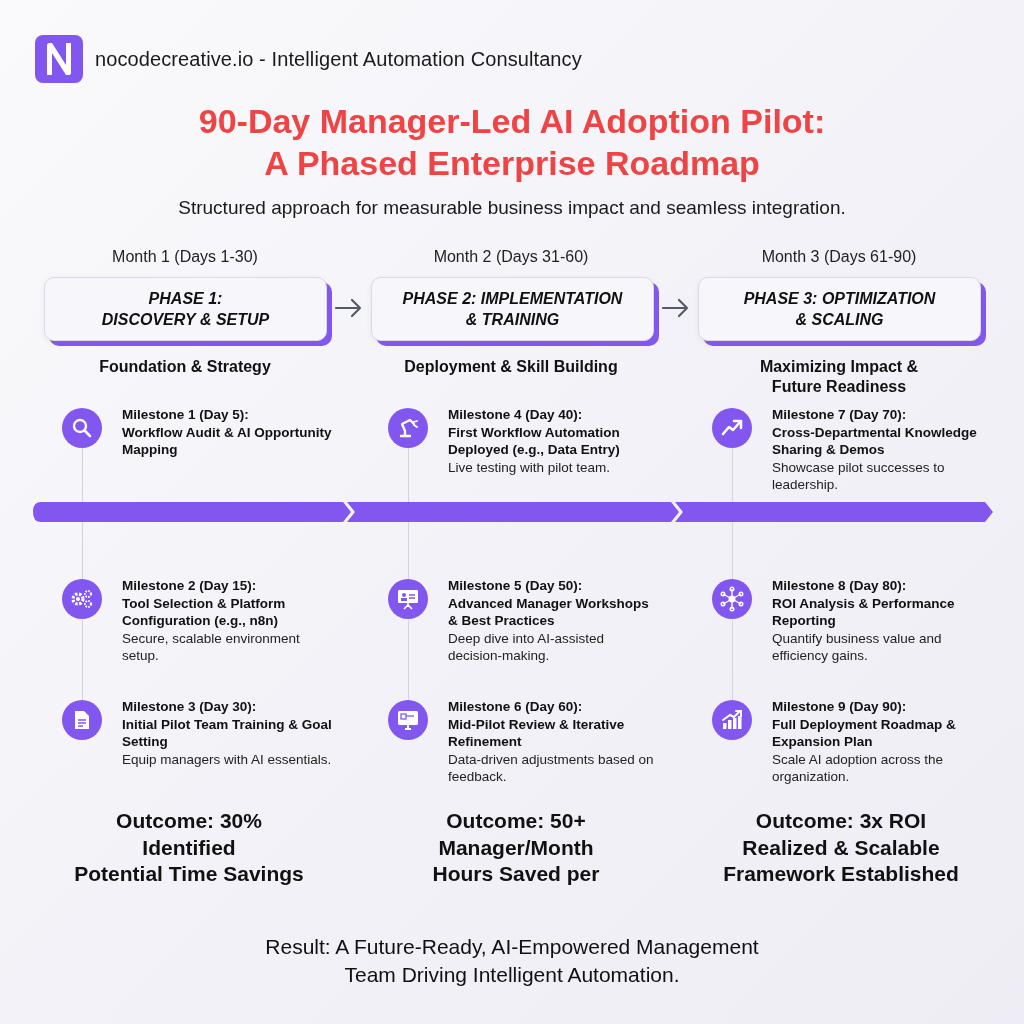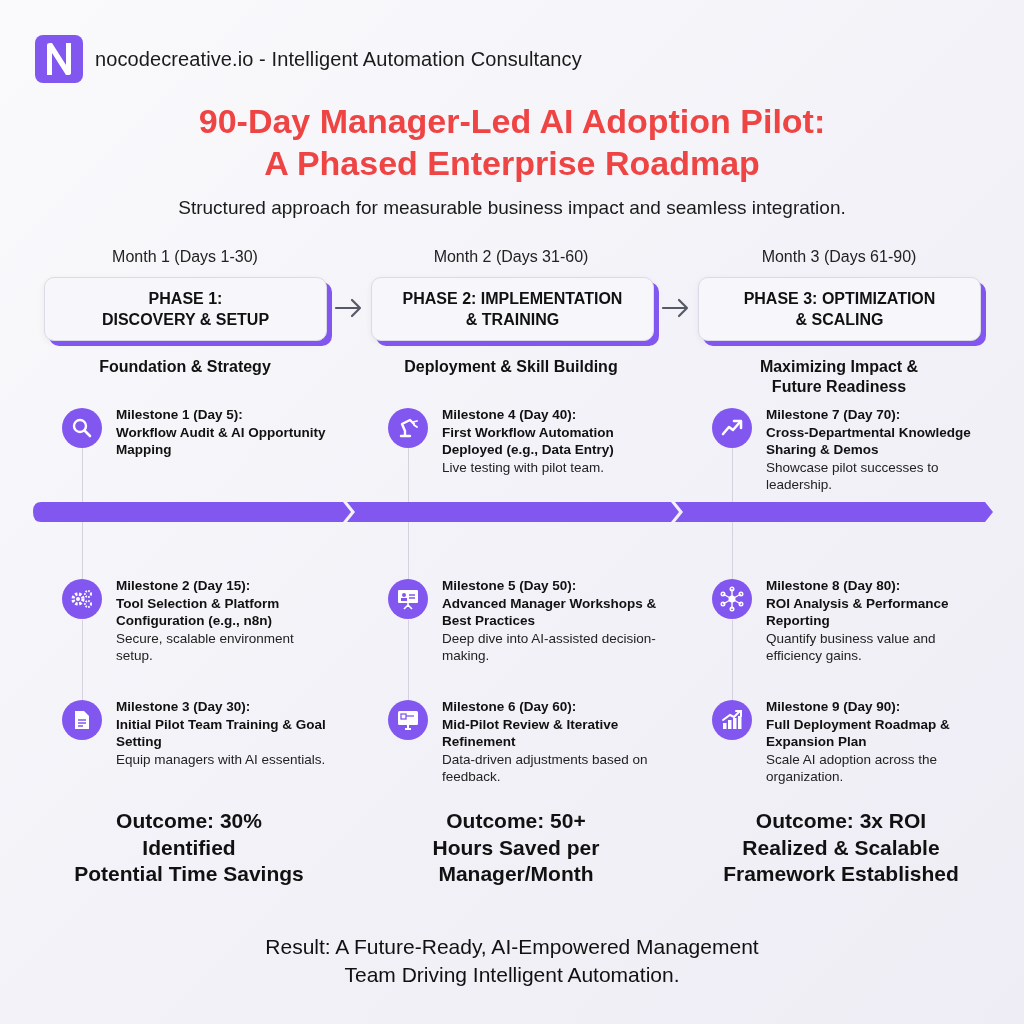--- a/index.html
+++ b/index.html
@@ -15,27 +15,27 @@
   .brand-text { font-size: 20px; color: #1a1a1a; letter-spacing: 0.1px; }
   .title { position: absolute; left: 0; right: 0; top: 100px; text-align: center; font-size: 34px; font-weight: 700; line-height: 42px; color: #ef4444; }
   .subtitle { position: absolute; left: 0; right: 0; top: 197px; text-align: center; font-size: 19px; color: #1a1a1a; }
 
   .month { position: absolute; top: 248px; width: 290px; text-align: center; font-size: 16px; color: #222; }
   .phase-box {
     position: absolute; top: 277px; width: 283px; height: 64px;
     background: #f7f6fb; border: 1px solid #dcdae6; border-radius: 10px;
     box-shadow: 5px 5px 0 #8257f0, 0 2px 6px rgba(0,0,0,0.06);
     display: flex; align-items: center; justify-content: center; text-align: center;
-    font-weight: 700; font-size: 16px; line-height: 21px; color: #111;
+    font-weight: 700; font-size: 16px; line-height: 21px; color: #111; font-style: italic;
   }
   .phase-arrow { position: absolute; top: 296px; width: 30px; height: 24px; }
   .phase-sub { position: absolute; top: 357px; width: 290px; text-align: center; font-weight: 700; font-size: 16px; line-height: 20px; color: #111; }
 
   .vline { position: absolute; width: 1px; background: #d4d2de; }
-  .ms { position: absolute; width: 270px; display: flex; gap: 14px; justify-content: flex-end; }
+  .ms { position: absolute; width: 270px; display: flex; gap: 20px; justify-content: flex-end; }
   .ms-icon { flex: 0 0 40px; width: 40px; height: 40px; border-radius: 50%; background: #8257f0; display: flex; align-items: center; justify-content: center; margin-top: 2px; }
   .ms-text { font-size: 13.5px; line-height: 17.5px; }
   .ms-title { font-weight: 700; color: #111; }
   .ms-desc { color: #222; }
 
   .timeline { position: absolute; left: 33px; top: 502px; width: 960px; height: 20px; }
 
   .outcome { position: absolute; top: 808px; width: 290px; text-align: center; font-weight: 700; font-size: 21px; line-height: 26.5px; color: #111; }
   .result { position: absolute; left: 0; right: 0; top: 933px; text-align: center; font-size: 21px; line-height: 28px; color: #111; }
 </style>
@@ -252,22 +252,22 @@
     </div>
 </div>
 
 <div class="outcome" style="left:44px">
     <div>Outcome: 30%</div>
     <div>Identified</div>
     <div>Potential Time Savings</div>
   </div>
 <div class="outcome" style="left:371px">
     <div>Outcome: 50+</div>
+    <div>Manager/Month</div>
     <div>Hours Saved per</div>
-    <div>Manager/Month</div>
   </div>
 <div class="outcome" style="left:696px">
     <div>Outcome: 3x ROI</div>
     <div>Realized &amp; Scalable</div>
     <div>Framework Established</div>
   </div>
 
 <div class="result">
   <div>Result: A Future-Ready, AI-Empowered Management</div>
   <div>Team Driving Intelligent Automation.</div>

